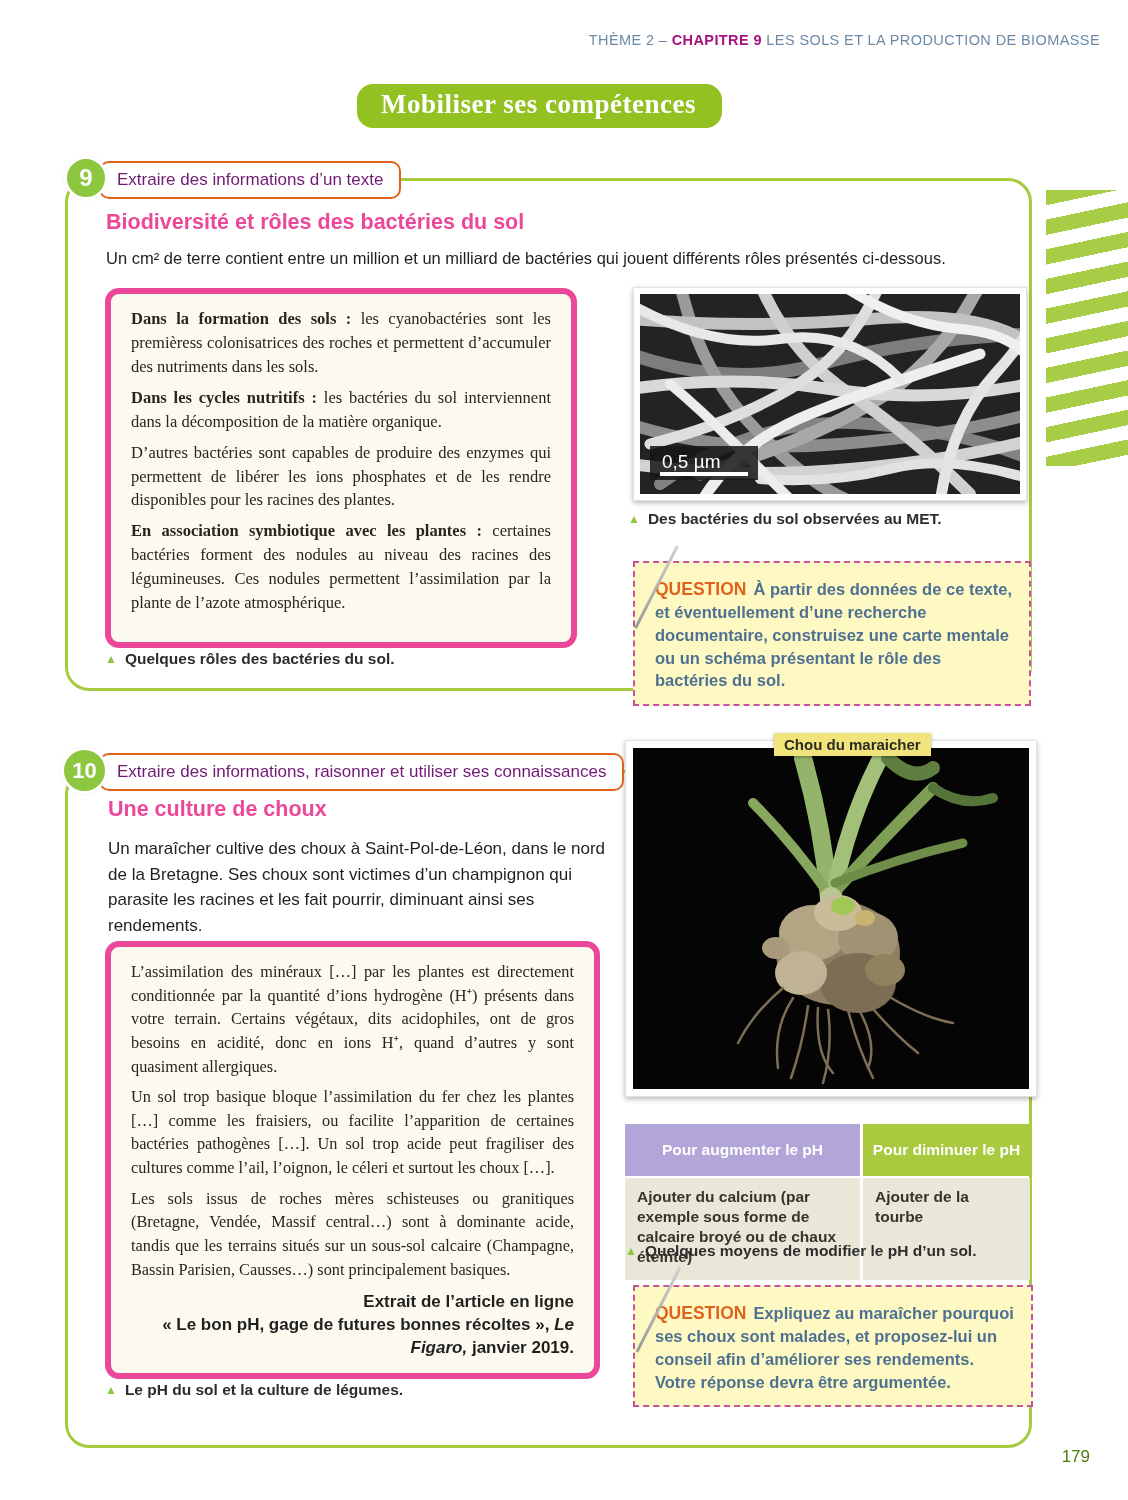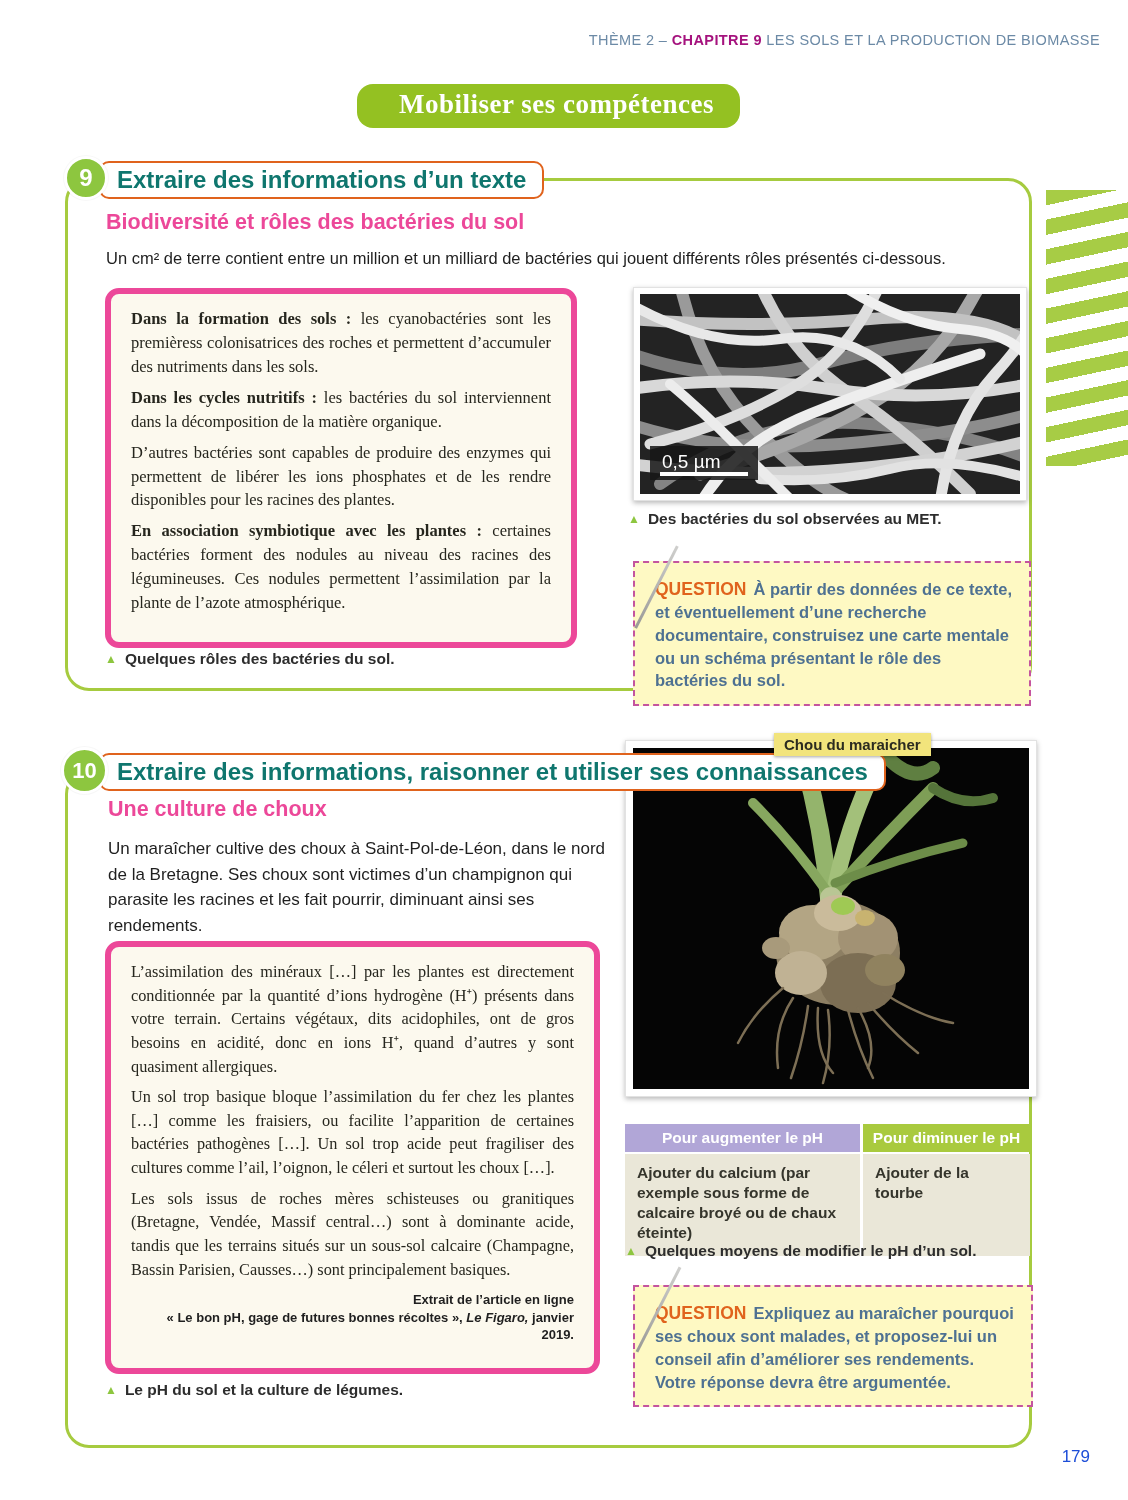--- a/index.html
+++ b/index.html
@@ -10,47 +10,47 @@
   
   .runhead{
     position:absolute;top:32px;right:28px;font-size:14.5px;letter-spacing:.4px;
     color:#6c8aa6;white-space:nowrap;
   }
   .runhead b{color:#a5137e;font-weight:bold;}
   
   .banner{
     position:absolute;left:357px;top:84px;background:#94c122;color:#fff;
     font-family:"Liberation Serif",serif;font-weight:bold;font-size:27px;
-    padding:5px 26px 8px 42px;border-radius:16px;letter-spacing:.5px;
+    padding:5px 26px 8px 24px;border-radius:16px;letter-spacing:.5px;
   }
   
   .exbox{position:absolute;border:3.5px solid #a6cb3f;border-radius:24px;background:#fff;}
   .badge{
     position:absolute;background:#8dc63f;color:#fff;border:3px solid #fff;
     border-radius:50%;display:flex;align-items:center;justify-content:center;
     font-weight:bold;z-index:5;box-shadow:0 0 0 1px rgba(0,0,0,.03);
   }
   .skillbox{
     position:absolute;background:#fff;border:2.5px solid #e0631d;border-radius:10px;
-    color:#0f766e;font-weight:bold;font-size:24px;display:flex;align-items:center;
+    color:#701a75;font-weight:normal;font-size:17px;display:flex;align-items:center;
     padding:0 16px;height:34px;z-index:4;white-space:nowrap;
   }
   .h2{position:absolute;color:#ec4899;font-weight:bold;font-size:21.5px;}
   .intro{position:absolute;color:#1f1f1f;font-size:16.5px;line-height:1.35;}
   
   .card{
     position:absolute;background:#fcf9ee;border:6px solid #ec4899;border-radius:14px;
     font-family:"Liberation Serif",serif;color:#26261e;font-size:16.5px;
     line-height:1.45;text-align:justify;padding:13px 20px;
   }
   .card p{margin:0 0 7px 0;}
   .card p:last-of-type{margin-bottom:0;}
   .card .lead{font-weight:bold;}
   .source{
-    font-family:"Liberation Sans",sans-serif;font-weight:bold;font-size:13px;
+    font-family:"Liberation Sans",sans-serif;font-weight:bold;font-size:17px;
     text-align:right;line-height:1.35;margin-top:10px;color:#1f1f1f;
   }
   .source i{font-weight:bold;}
   
   .caption{
     position:absolute;display:flex;gap:8px;color:#2d2d2d;font-weight:bold;
     font-size:15.5px;align-items:flex-start;
   }
   .caption .tri{color:#8dc63f;font-size:12px;line-height:1;margin-top:3px;}
   
@@ -77,32 +77,32 @@
   
   .stripes{
     position:absolute;left:1046px;top:190px;width:82px;height:276px;
     background:repeating-linear-gradient(168deg,#a7cc45 0px,#a7cc45 15px,#ffffff 15px,#ffffff 29px);
   }
   
   .phtable{position:absolute;display:flex;flex-direction:column;gap:0;}
   .phtable .hrow,.phtable .brow{display:flex;gap:3px;}
   .phtable .hcell{
     color:#fff;font-weight:bold;font-size:15.5px;text-align:center;
-    padding:5px 4px;
+    padding:17px 4px;
   }
   .phtable .bcell{
     background:#eae7d8;color:#35352c;font-weight:bold;font-size:15.5px;
     line-height:1.3;padding:9px 12px 12px 12px;
   }
   .phtable .c1{width:235px;box-sizing:border-box;}
   .phtable .c2{width:167px;box-sizing:border-box;}
   .hc1{background:#b1a6d7;}
   .hc2{background:#a9ca3e;}
   
-  .pagenum{position:absolute;right:38px;top:1447px;color:#1d4ed8;font-size:17px;}
+  .pagenum{position:absolute;right:38px;top:1447px;color:#4d7c0f;font-size:17px;}
 </style>
 </head>
 <body>
 
 <div id="page">
 
   <div class="runhead">
     <span>THÈME 2 – </span><b>CHAPITRE 9</b><span> LES SOLS ET LA PRODUCTION DE BIOMASSE</span>
   </div>
 

